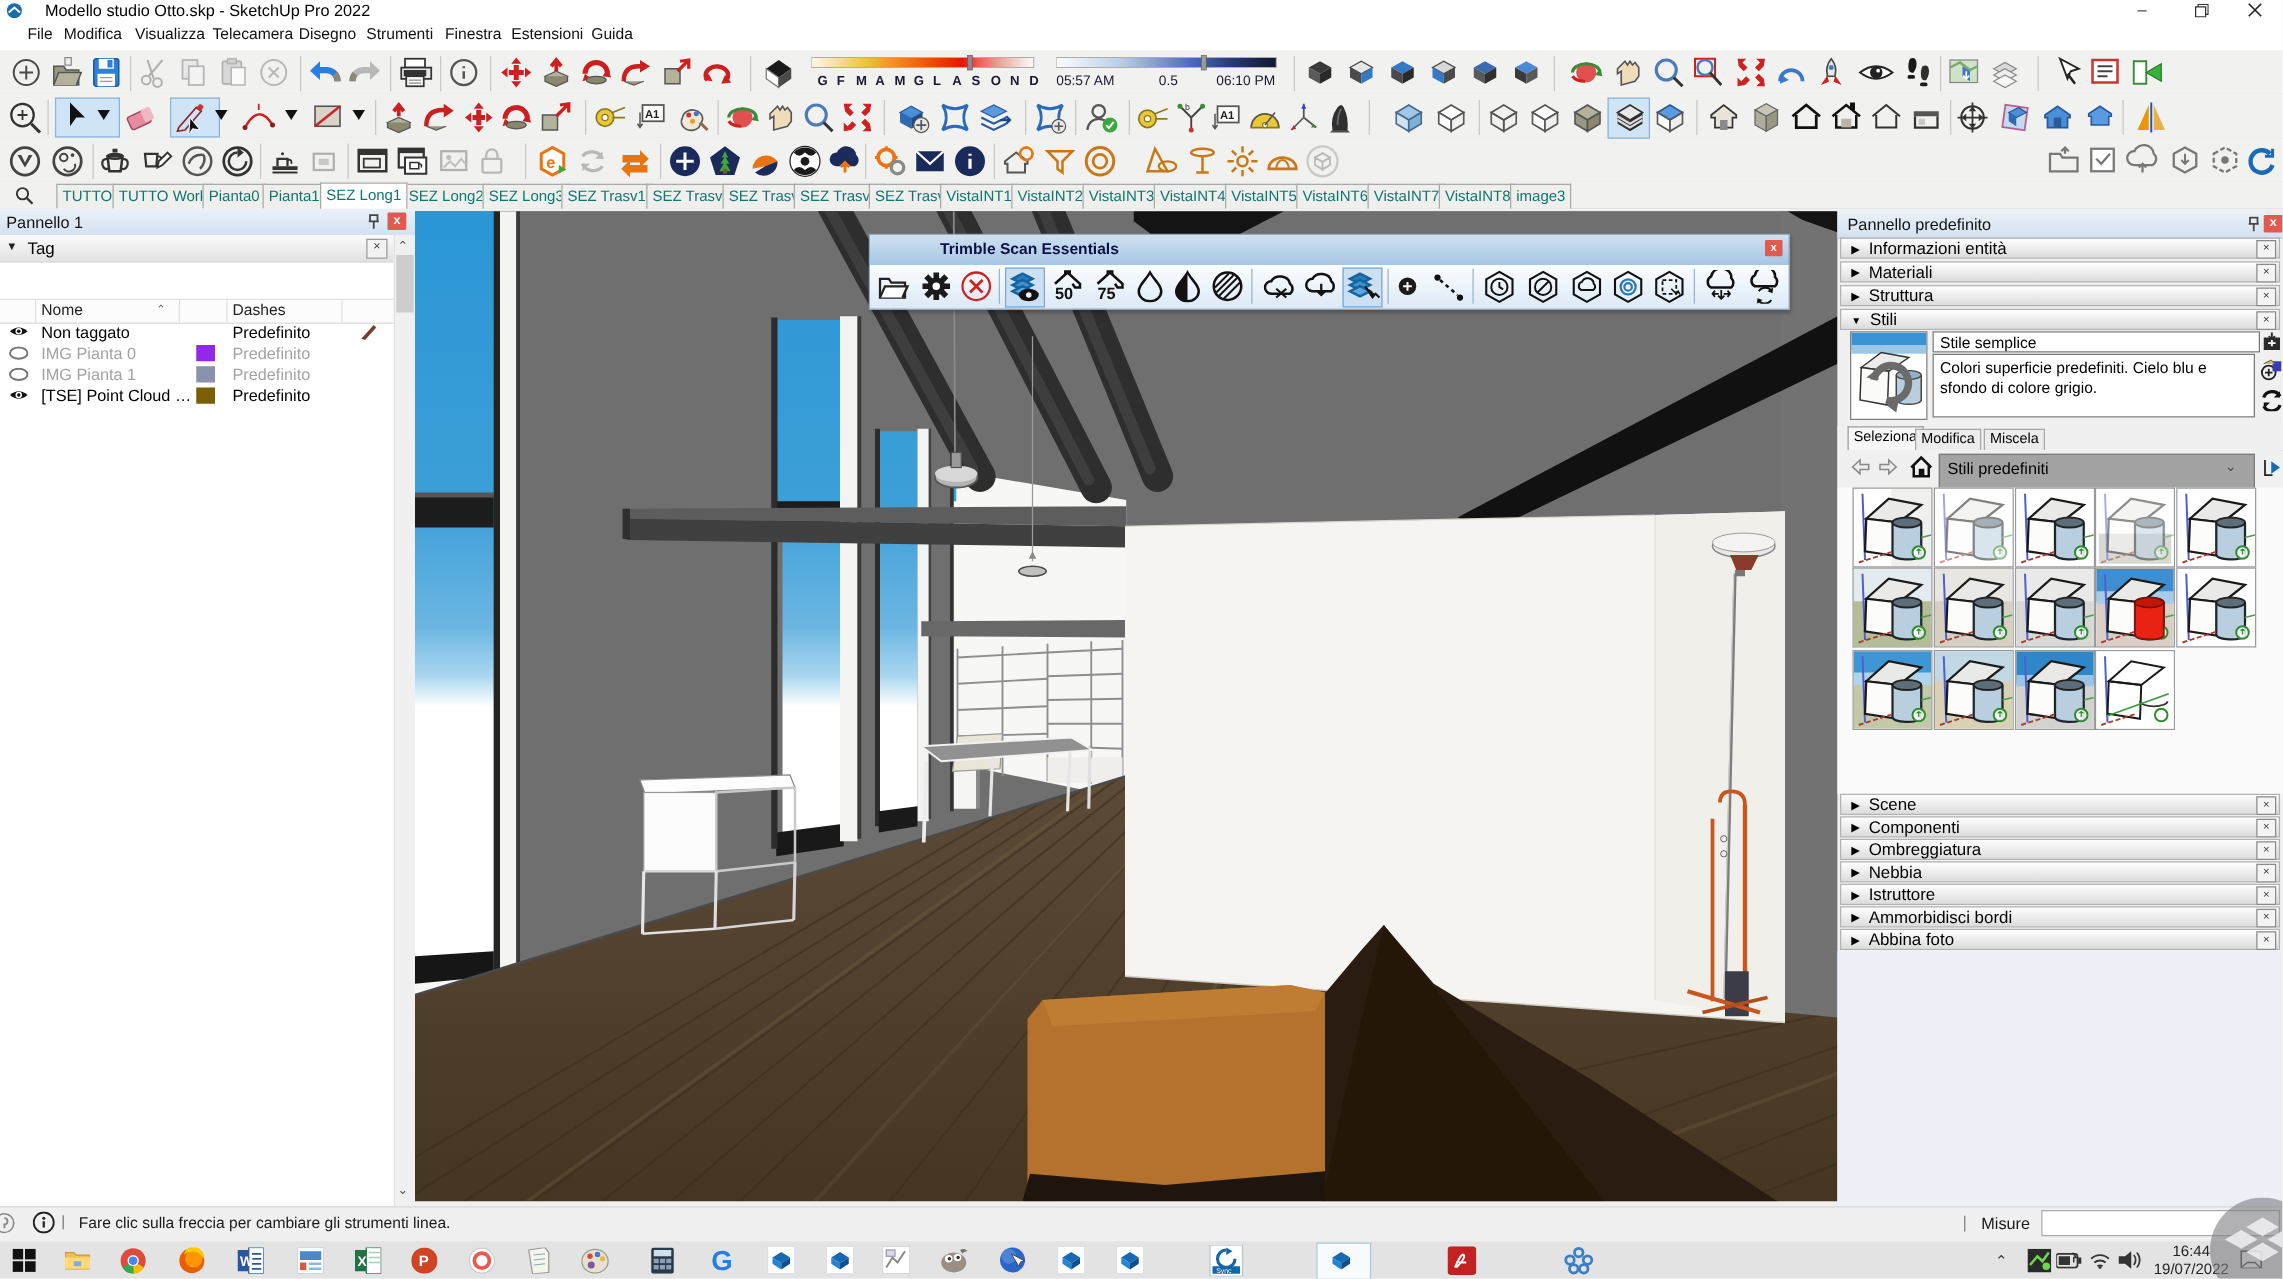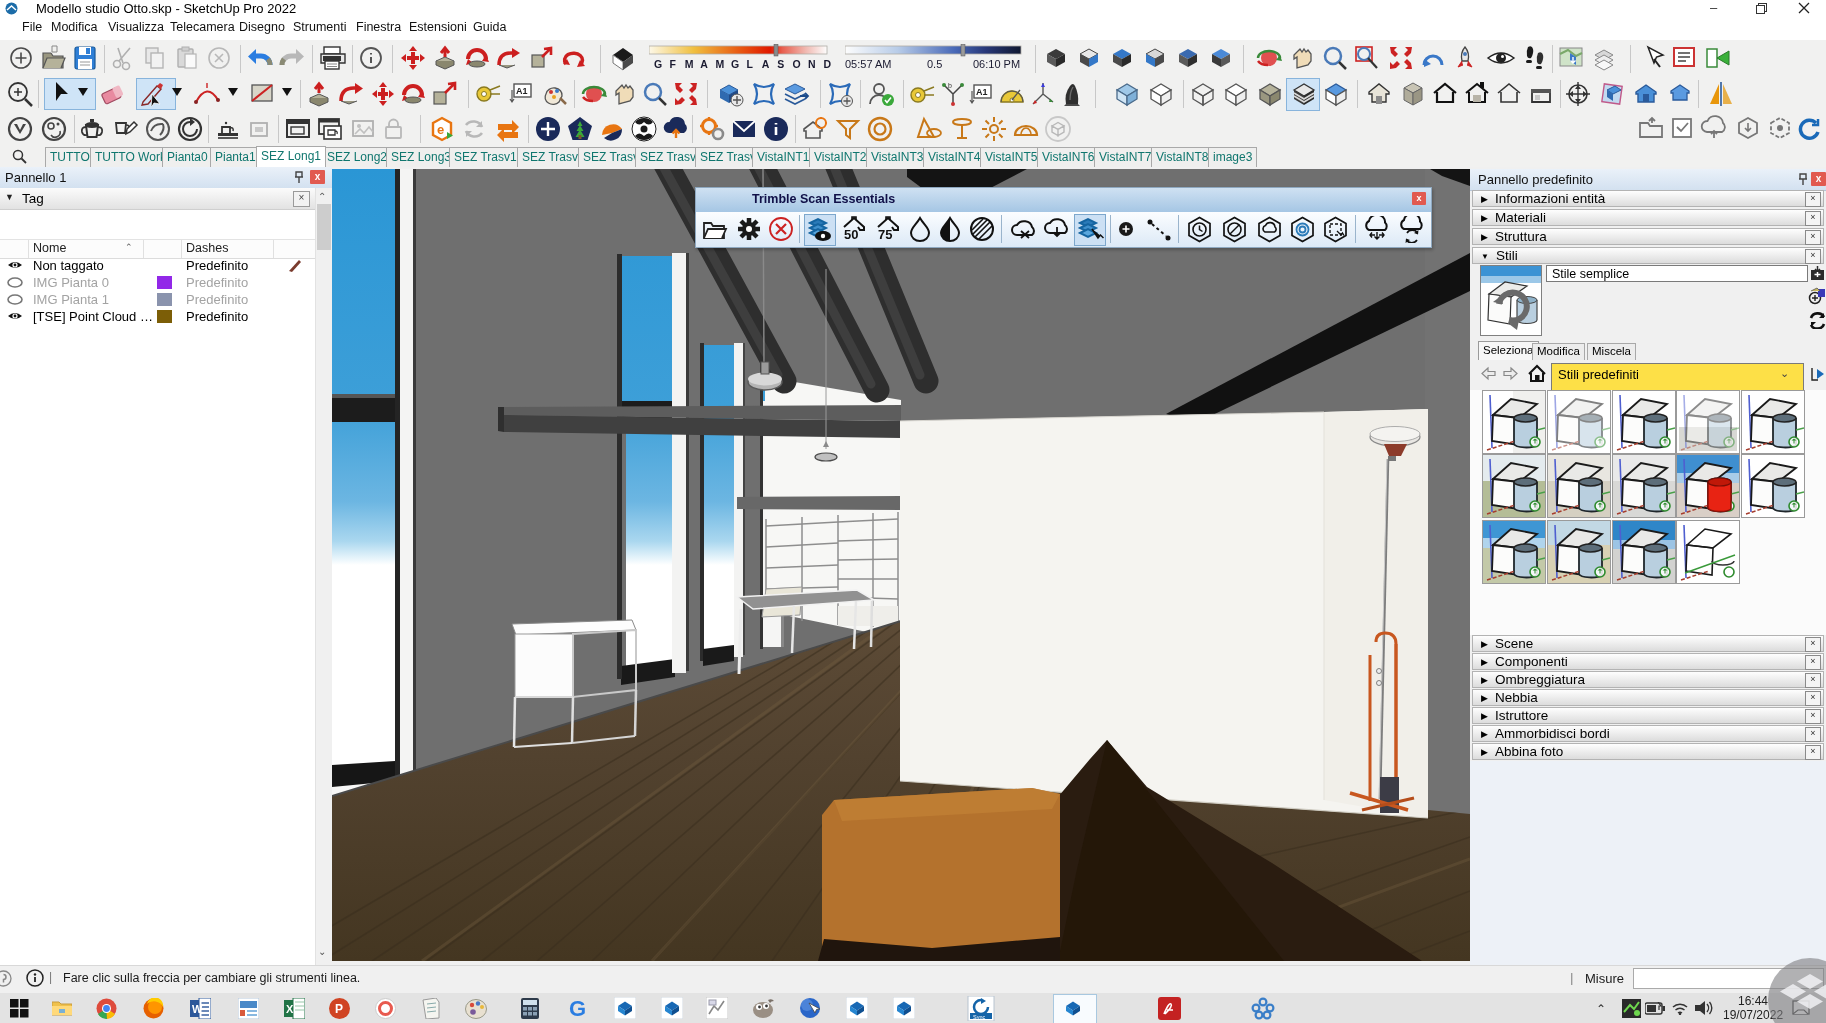--- a/index.html
+++ b/index.html
@@ -1085,20 +1085,23 @@
         <polygon points="8,28 30,31 29,58 7,54" fill="#fbfbfa" stroke="#333" stroke-width="1.2"></polygon>
         <path d="M36 34 v20 a10 3.5 0 0 0 20 0 v-20" fill="#b9cfdf" stroke="#444" stroke-width="1.2"></path>
         <ellipse cx="46" cy="34" rx="10" ry="3.5" fill="#8fb2c9" stroke="#444" stroke-width="1"></ellipse>
         <path d="M18 38 a14 14 0 1 1 10 16" fill="none" stroke="#6a6a6a" stroke-width="6"></path>
         <path d="M28 58 l10 -4 -2 10 z" fill="#6a6a6a"></path>
         <path d="M20 30 l-8 6 10 2 z" fill="#6a6a6a"></path>
       </svg>
       <div class="abs" style="left:74px;top:0px;width:262px;height:17px;background:#fff;border:1px solid #7a7a7a;box-sizing:border-box;">
         <span class="abs" style="left:5px;top:1px;font-size:12.5px;color:#000">Stile semplice</span>
       </div>
+      <div class="abs" style="left:74px;top:18px;width:258px;height:51px;background:#fff;border:1px solid #7a7a7a;box-sizing:border-box;">
+        <span class="abs" style="left:5px;top:2px;font-size:12.5px;color:#000;width:246px;line-height:16px;">Colori superficie predefiniti. Cielo blu e sfondo di colore grigio.</span>
+      </div>
       <svg class="abs" style="left:338px;top:0px" width="16" height="16">
           <rect x="1" y="5" width="13" height="10" fill="#2b2b2b"></rect>
           <path d="M7.5 1 v5 M5 4 l2.5 2.5 L10 4" stroke="#2b2b2b" stroke-width="1.5" fill="none"></path>
           <path d="M7.5 7 v5 M4.5 9.5 h6" stroke="#fff" stroke-width="1.5"></path>
         </svg>
       <svg class="abs" style="left:336px;top:22px" width="18" height="18">
           <circle cx="7" cy="11" r="5.5" fill="none" stroke="#222" stroke-width="1.5"></circle>
           <path d="M7 8 v6 M4 11 h6" stroke="#222" stroke-width="1.4"></path>
           <rect x="10" y="2" width="7" height="8" fill="#3a3ab8"></rect>
           <path d="M3 4 l6 -3 3 3" fill="#c8b860" stroke="#555" stroke-width="0.8"></path>
@@ -1121,21 +1124,21 @@
           <path d="M8 2 L2 7.5 L8 13 v-3.5 h7 v-4 H8 z" fill="#ececec" stroke="#888" stroke-width="1.2"></path>
         </svg>
       <svg class="abs" style="left:32px;top:6px" width="17" height="15">
           <path d="M9 2 L15 7.5 L9 13 v-3.5 H2 v-4 h7 z" fill="#ececec" stroke="#888" stroke-width="1.2"></path>
         </svg>
       <svg class="abs" style="left:57px;top:4px" width="20" height="19">
           <path d="M2 10 L10 2 L18 10" fill="none" stroke="#111" stroke-width="2"></path>
           <path d="M4 9 v8 h12 v-8" fill="none" stroke="#111" stroke-width="2"></path>
           <rect x="8" y="11" width="4.5" height="6" fill="#111"></rect>
         </svg>
-      <div class="abs" style="left:81px;top:3px;width:253px;height:34px;background:#fde047;border:1px solid #7a7a7a;box-sizing:border-box;">
+      <div class="abs" style="left:81px;top:3px;width:253px;height:34px;background:#a3a3a3;border:1px solid #7a7a7a;box-sizing:border-box;">
         <span class="abs" style="left:6px;top:3px;font-size:13px;color:#000">Stili predefiniti</span>
         <span class="abs" style="left:228px;top:3px;font-size:11px;color:#444">⌄</span>
       </div>
       <svg class="abs" style="left:340px;top:5px" width="16" height="17">
           <path d="M2 3 v12 h6" fill="none" stroke="#222" stroke-width="1.4"></path>
           <path d="M7 4 l7 5 -7 5 z" fill="#1a6ab8"></path>
         </svg>
     </div>
 
     <div class="abs" style="left:0;top:223px;width:356px;height:245px;background:#fbfbfb;">

